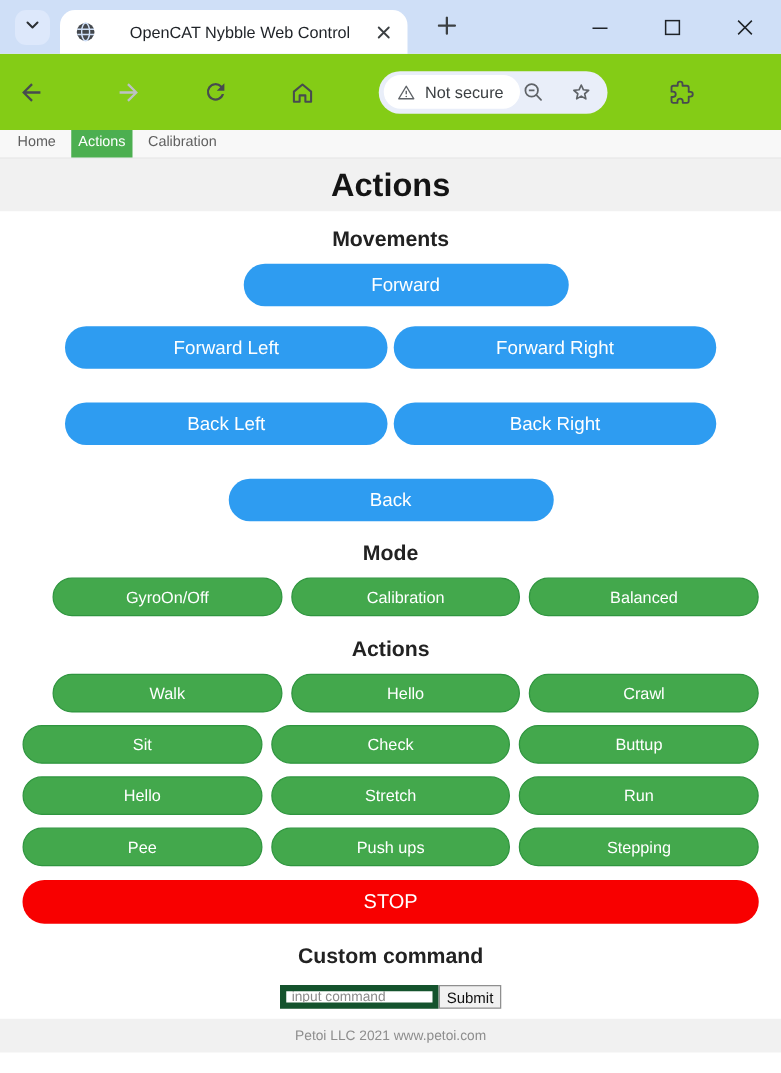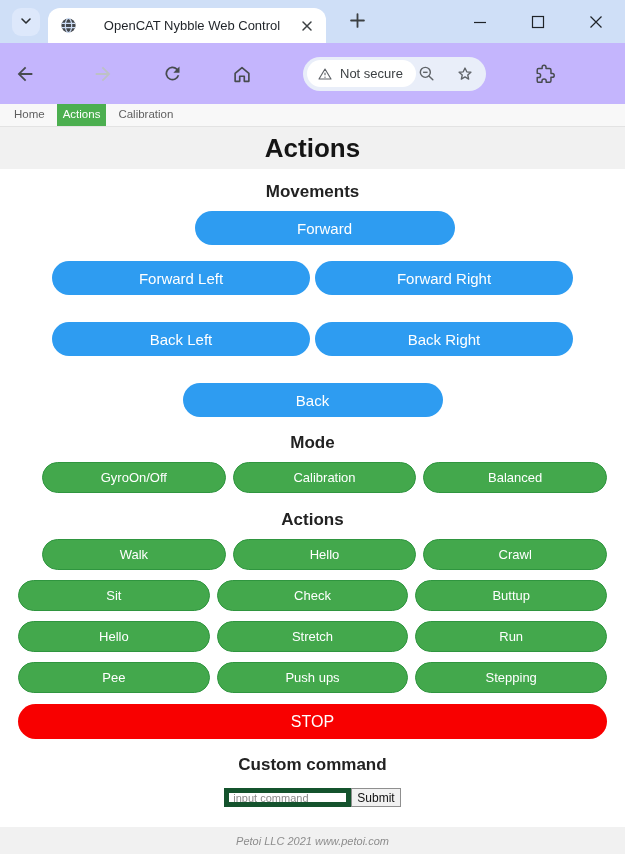--- a/index.html
+++ b/index.html
@@ -57,21 +57,21 @@
     padding-right: 14px;
   }
   .win-btn {
     width: 30px; height: 30px; margin-left: 28px;
     display:flex; align-items:center; justify-content:center;
     cursor: pointer;
   }
 
   .toolbar {
     height: 61px;
-    background: #c4b5fd;
+    background: #84cc16;
     display: flex; align-items: center;
     padding: 0 12px 0 13px;
     gap: 26px;
   }
   .tb-icon {
     width: 24px; height: 24px; flex: none;
     display:flex; align-items:center; justify-content:center;
     cursor: pointer;
   }
   .omnibox {
@@ -202,25 +202,25 @@
     height: 19px;
     background: #f1f1f1;
     border: 1px solid #8f8f8f;
     font-size: 12px; color: #111;
     padding: 0 5px;
     font-family: "Liberation Sans", sans-serif;
     cursor: pointer;
   }
 
   .footer {
-    position: absolute; bottom: 4px; left: 0; right: 0;
+    position: absolute; bottom: 16px; left: 0; right: 0;
     height: 27px;
     background: #f1f1f1;
     display: flex; align-items: center; justify-content: center;
-    font-size: 11px; color: #8d8d8d; font-style: italic;
+    font-size: 11px; color: #8d8d8d;
   }
 
   
   .mt9  { margin-top: 9px; padding-left: 24px; }
   .mt10 { margin-top: 10px; }
   .mt11 { margin-top: 11px; }
   .mt13 { margin-top: 27px; }
   .mt16 { margin-top: 16px; }
   .mt17 { margin-top: 17px; }
 </style>

